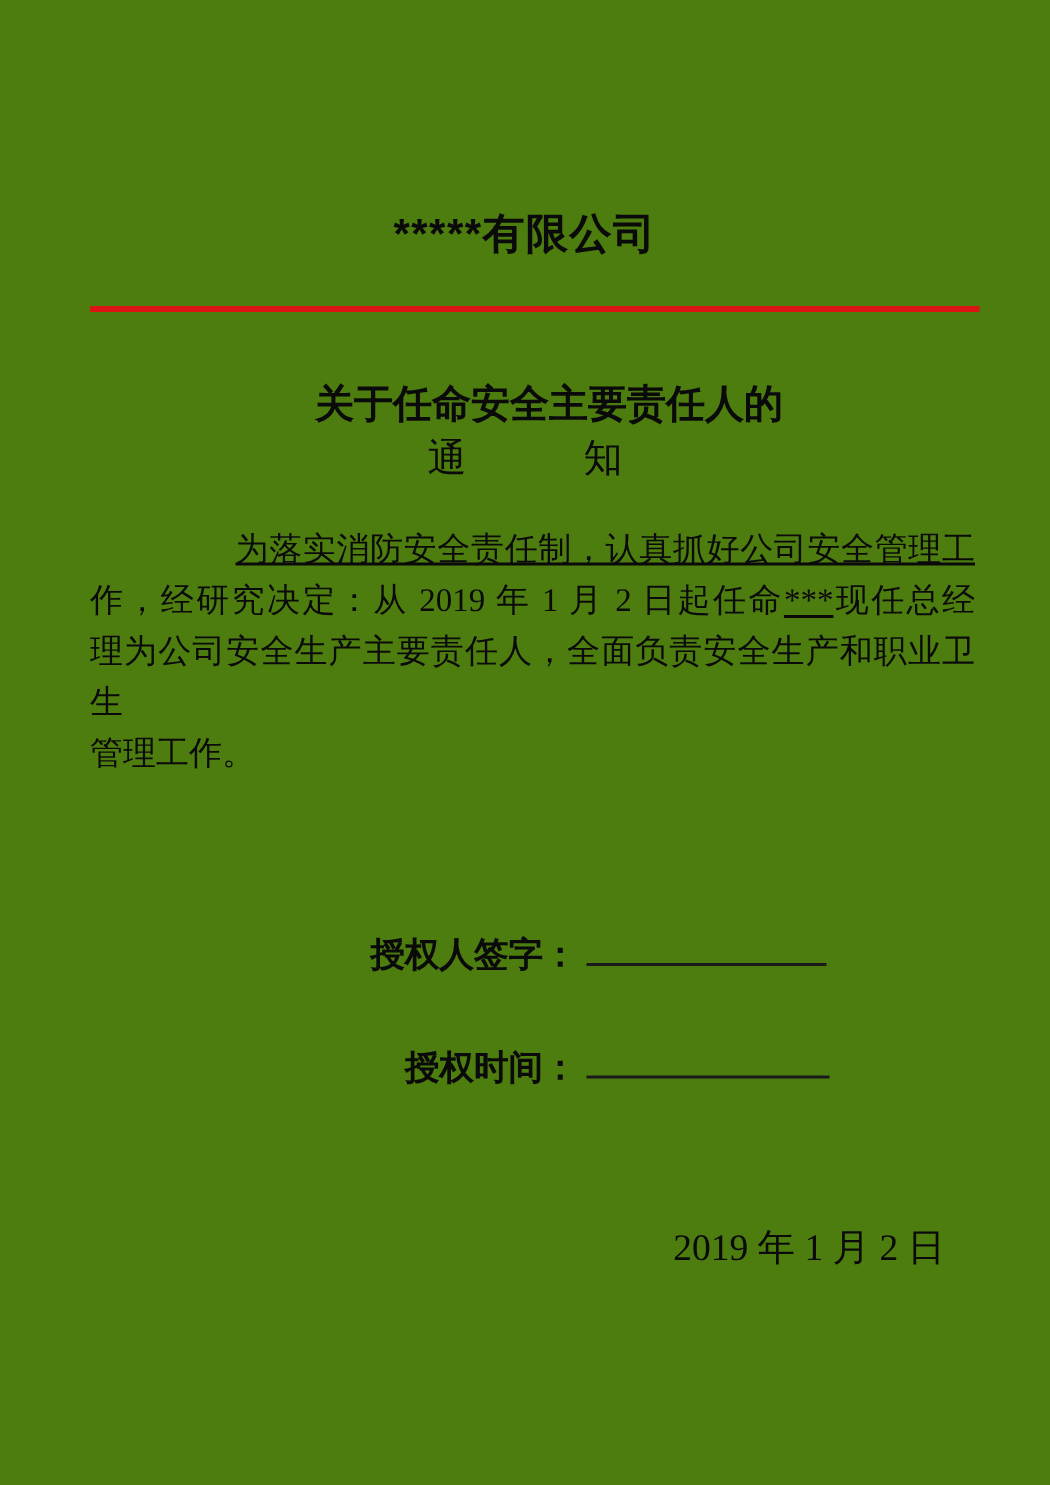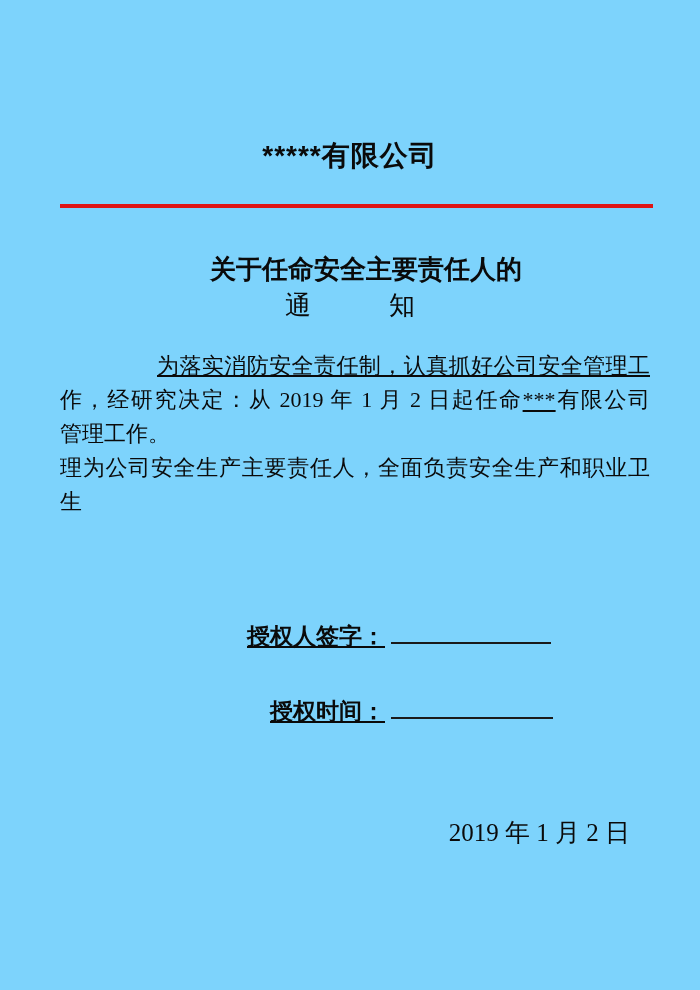--- a/index.html
+++ b/index.html
@@ -4,21 +4,21 @@
 <style>
   html, body {
     margin: 0;
     padding: 0;
     background: #ffffff;
   }
   .page {
     position: relative;
     width: 700px;
     height: 990px;
-    background: #7dd3fc;
+    background: #4d7c0f;
     overflow: hidden;
     color: #111111;
     font-family: "Liberation Serif", "DejaVu Serif", serif;
   }
 
   
   .company-title {
     position: absolute;
     top: 138px;
     left: 0;
@@ -96,21 +96,20 @@
 
   
   .sig-row {
     position: absolute;
     left: 247px;
     font-size: 23px;
     line-height: 30px;
     font-weight: bold;
     color: #0a0a0a;
     white-space: nowrap;
-    text-decoration: underline;
   }
   .sig-row.signer { top: 618px; }
   .sig-row.time   { top: 693px; margin-left: 23px; }
   .blank-line {
     display: inline-block;
     vertical-align: baseline;
     border-bottom: 2px solid #1a1a1a;
     height: 24px;
     margin-left: 6px;
   }
@@ -146,23 +145,23 @@
   <div class="company-title">*****有限公司</div>
 
   <div class="red-rule"></div>
 
   <div class="notice-line1">关于任命安全主要责任人的</div>
 
   <div class="notice-line2">通　　　知</div>
 
   <div class="body-par">
     <div class="bline justify indent">为落实消防安全责任制，认真抓好公司安全管理工</div>
-    <div class="bline justify"><span>作，经研究决定：从 2019 年 1 月 2 日起任命</span><span class="u-inline">***</span><span>有限公司</span></div>
+    <div class="bline justify"><span>作，经研究决定：从 2019 年 1 月 2 日起任命</span><span class="u-inline">***</span><span>现任总经</span></div>
+    <div class="bline justify">理为公司安全生产主要责任人，全面负责安全生产和职业卫生</div>
     <div class="bline">管理工作。</div>
-    <div class="bline justify">理为公司安全生产主要责任人，全面负责安全生产和职业卫生</div>
   </div>
 
   <div class="sig-row signer">
     <span>授权人签字：</span><span class="blank-line signer-line"></span>
   </div>
 
   <div class="sig-row time">
     <span>授权时间：</span><span class="blank-line time-line"></span>
   </div>
 

